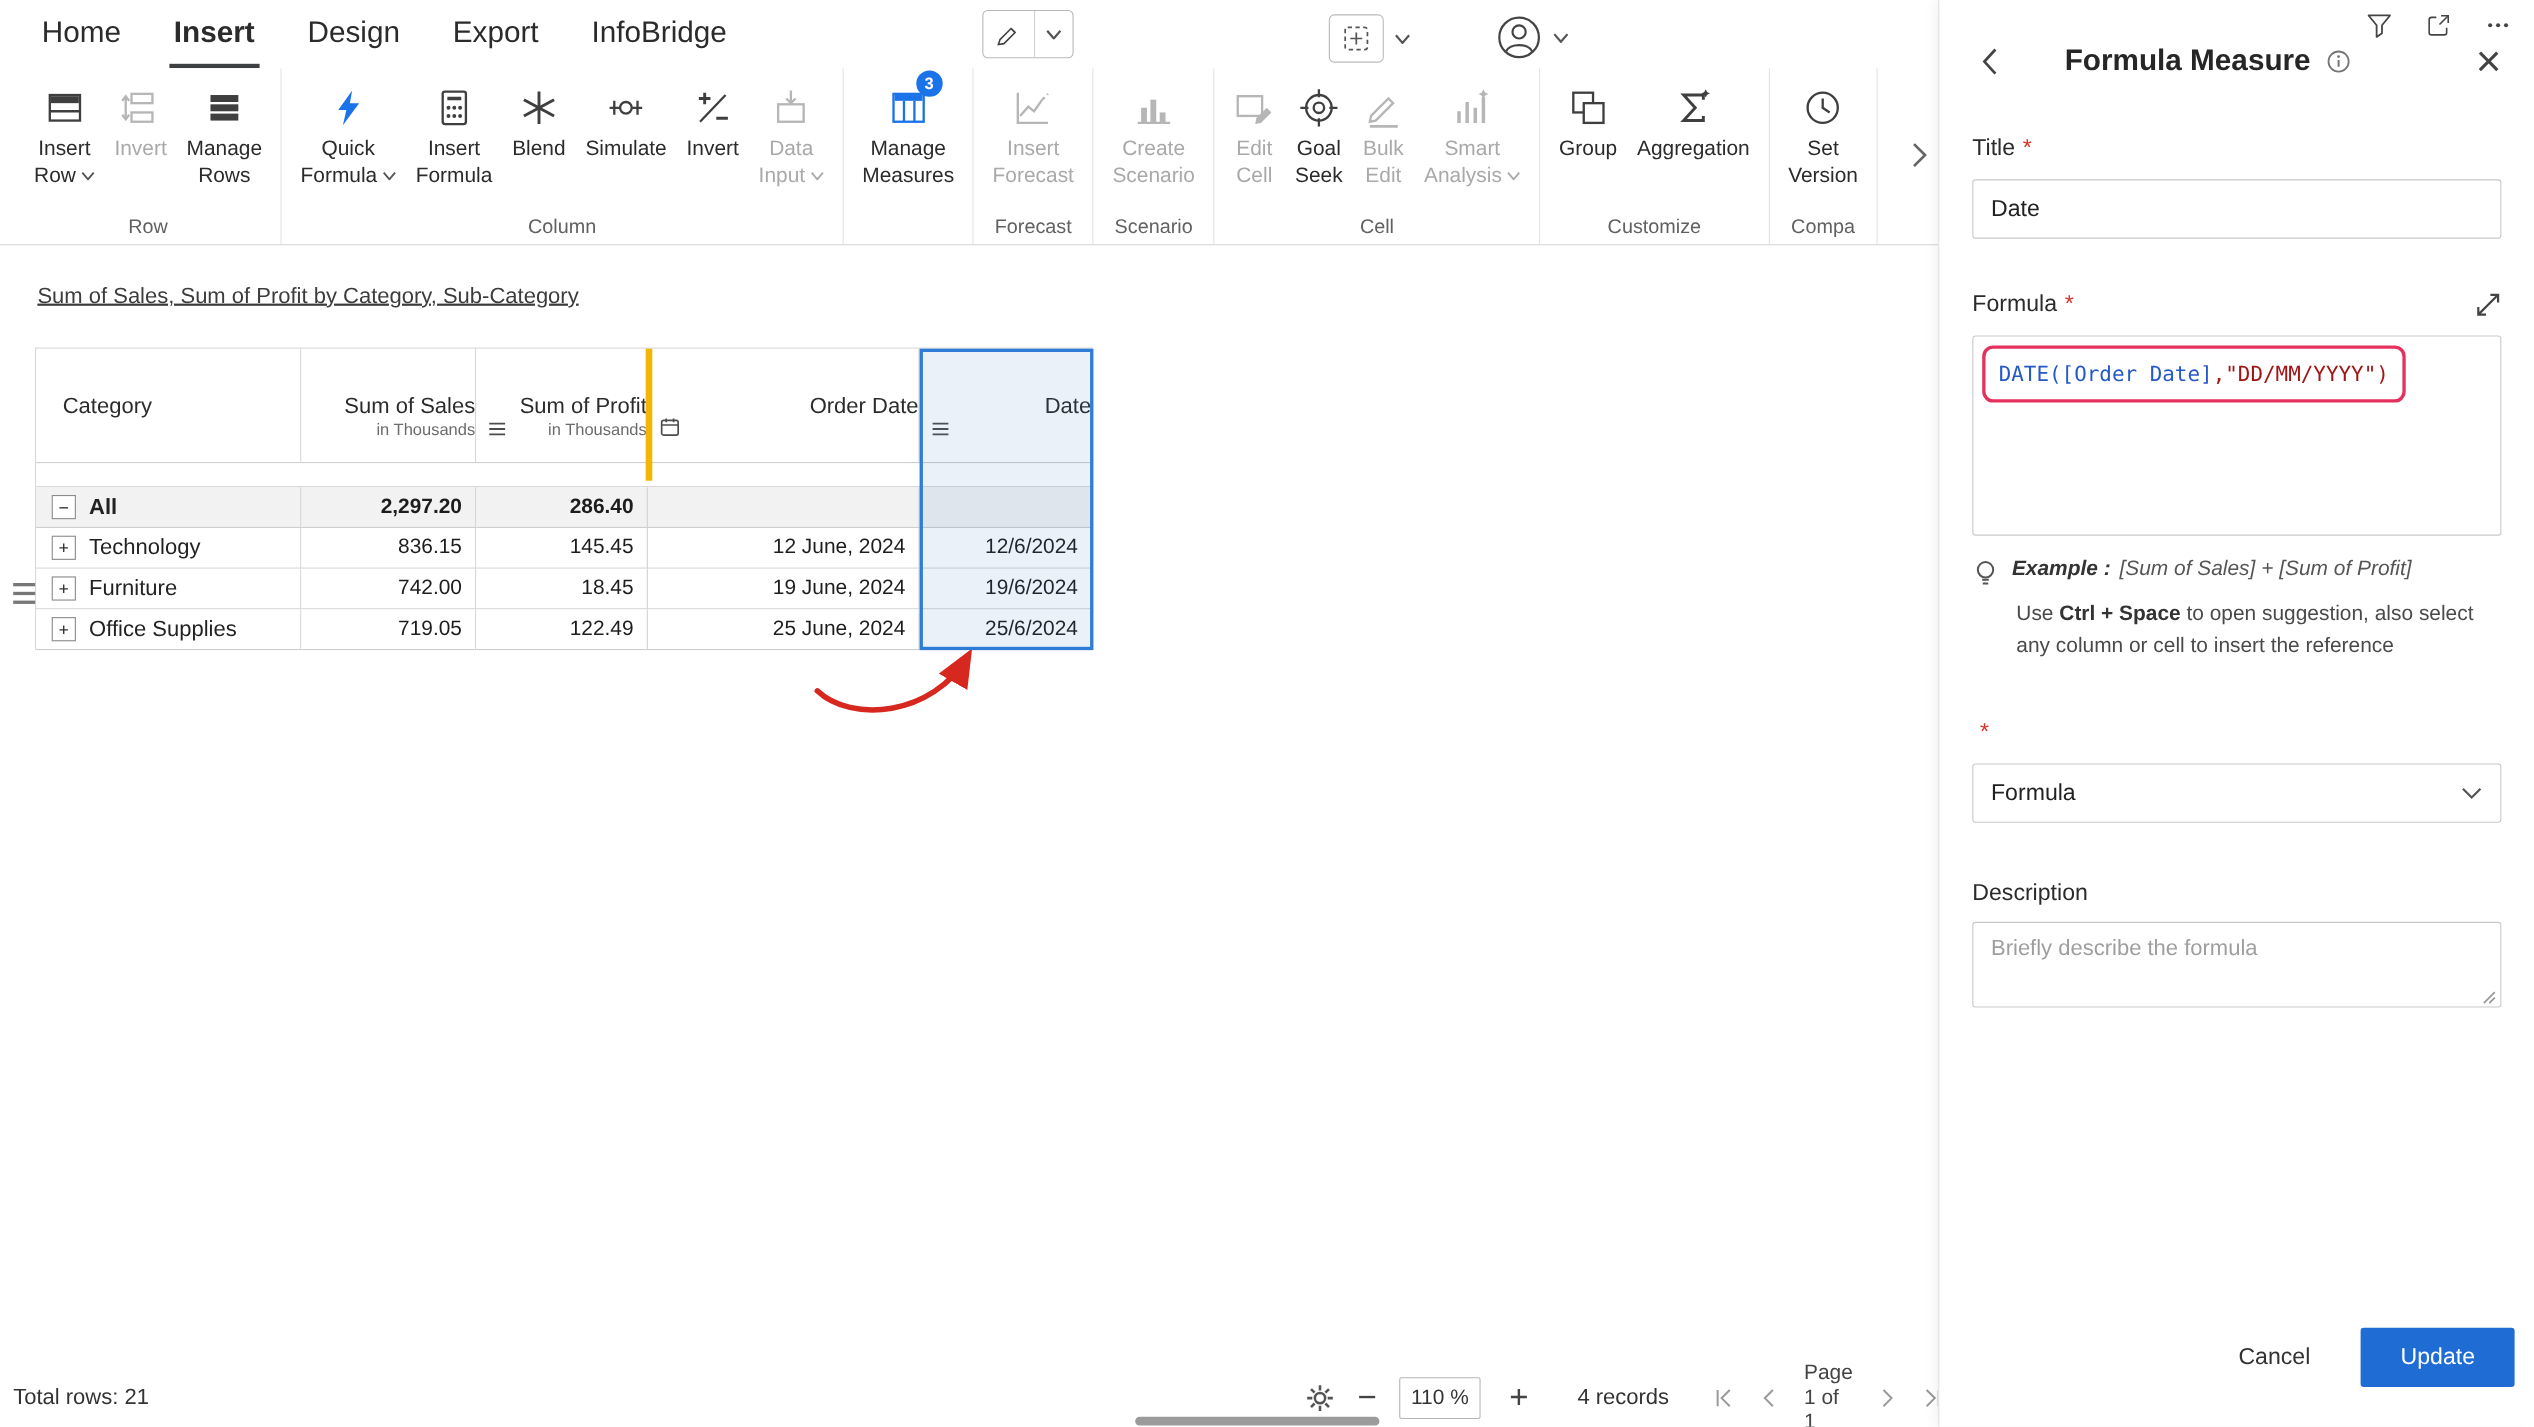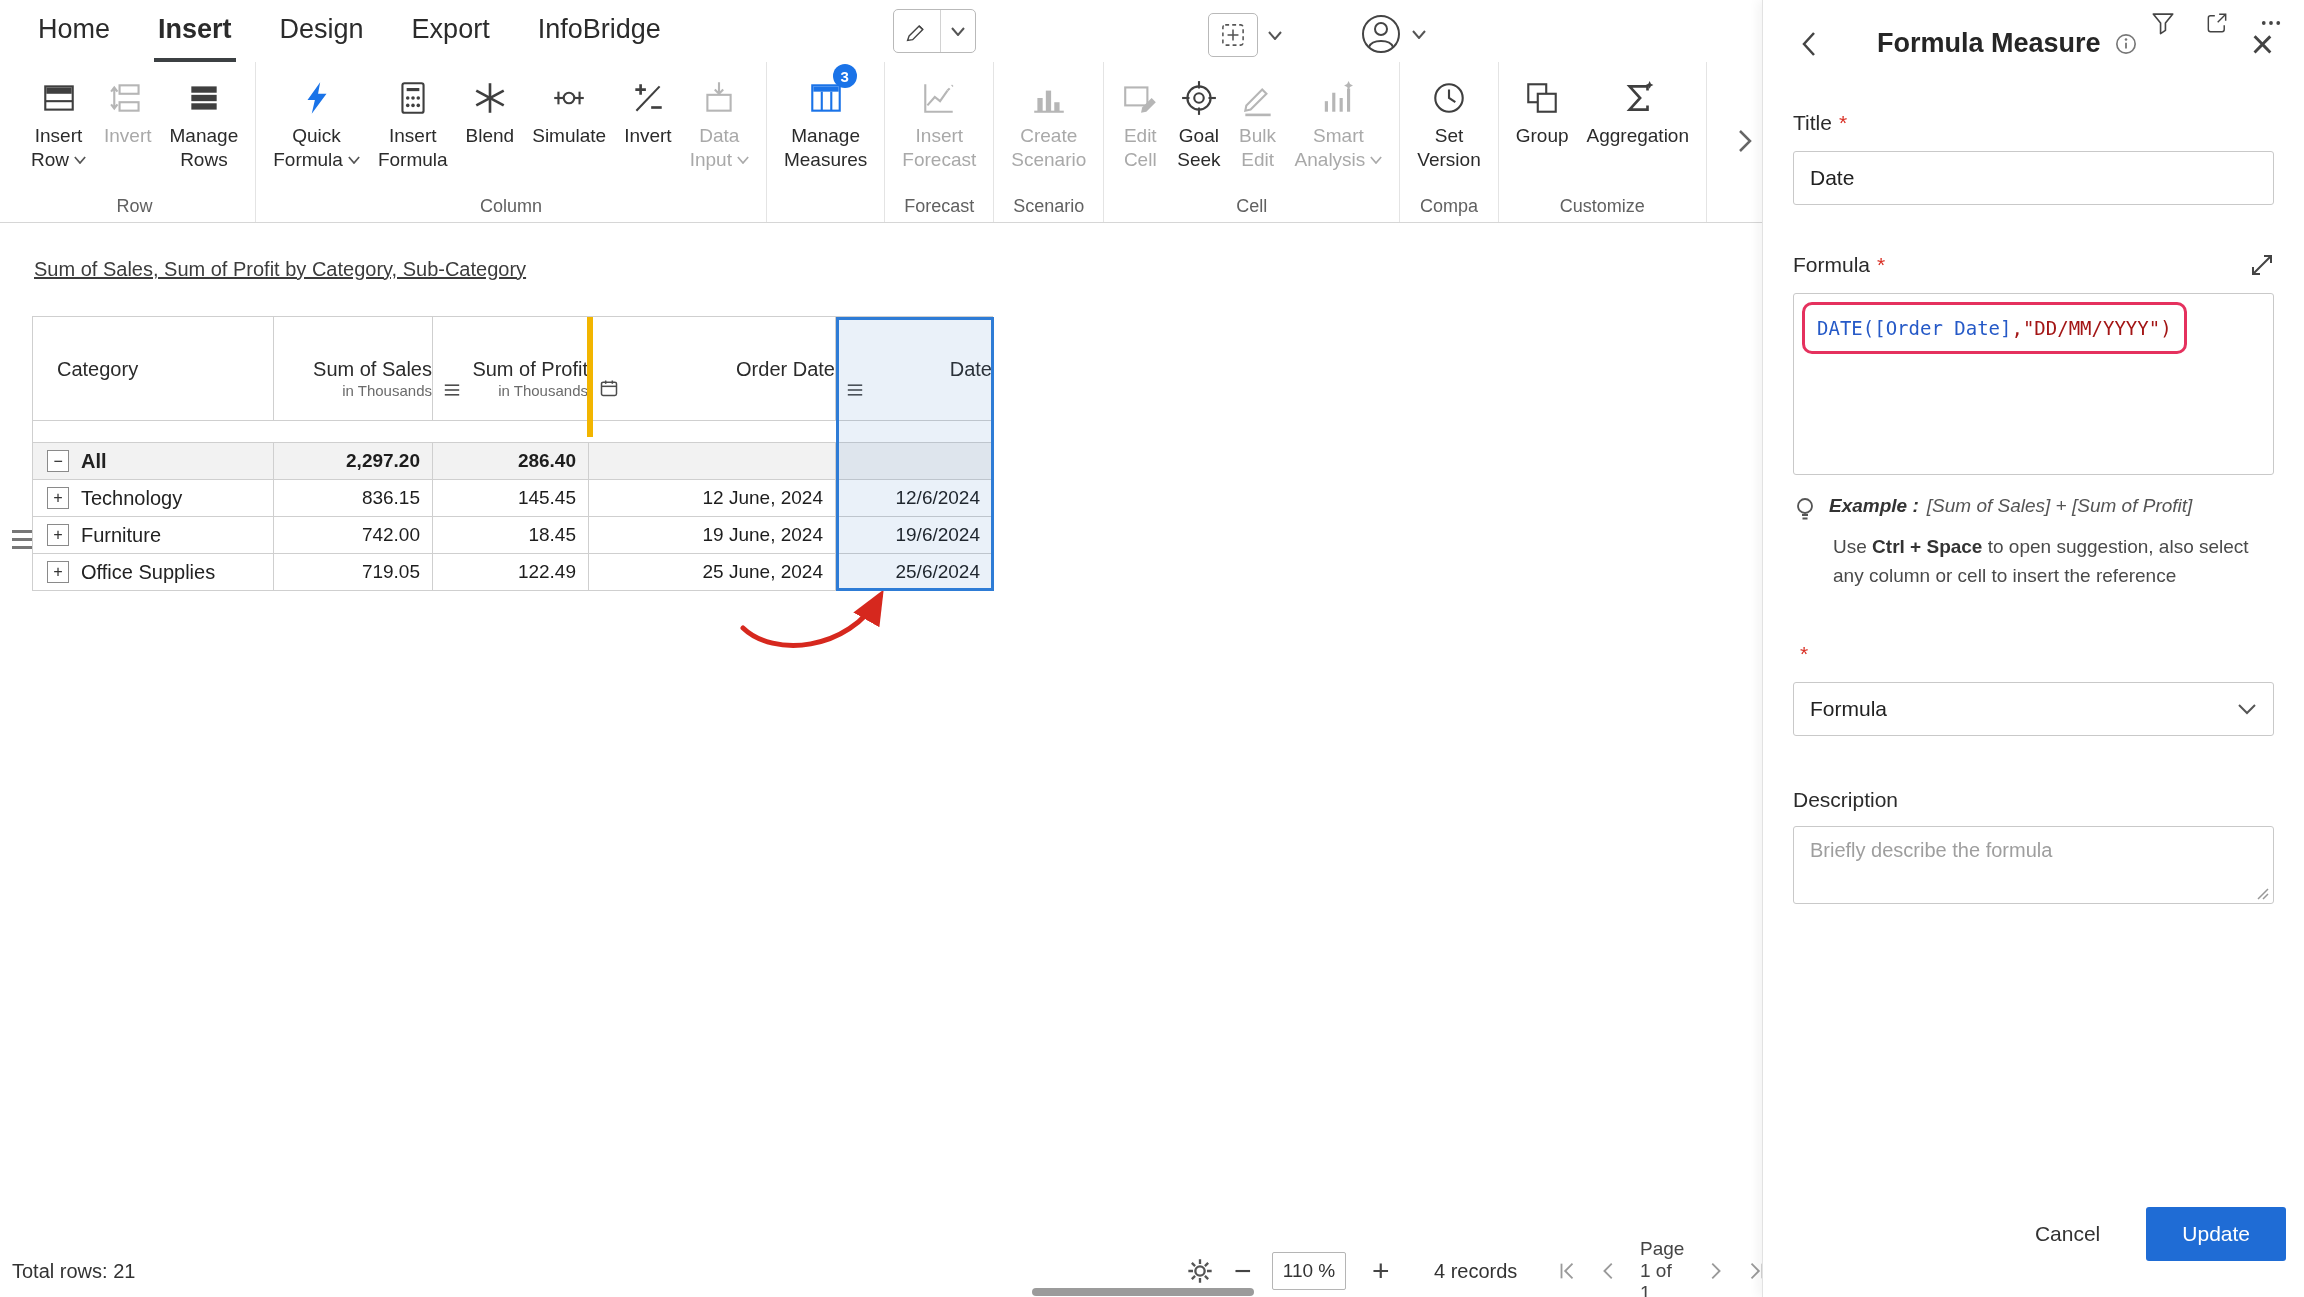--- a/index.html
+++ b/index.html
@@ -77,21 +77,21 @@
   .sb-plus{left:1372px;font-size:30px;color:#444;cursor:pointer;}
   .sb-records{left:1434px;}
   .sb-pg{left:1556px;display:flex;align-items:center;gap:20px;color:#9a9a9a;}
   .sb-pg .pgtxt{color:#444;font-size:19px;}
   .hscroll{position:absolute;left:1032px;top:1288px;width:222px;height:8px;background:#9b9b9b;border-radius:4px;}
 
   
   .panel{position:absolute;left:1762px;top:0;width:542px;height:1297px;background:#fff;border-left:1px solid #e2e2e2;box-shadow:-4px 0 10px rgba(0,0,0,0.05);}
   .ptop{position:absolute;top:10px;right:20px;display:flex;gap:28px;align-items:center;color:#444;}
   .ptop > *{cursor:pointer;}
-  .phead{display:flex;align-items:center;padding:28px 30px 0 34px;}
+  .phead{display:flex;align-items:center;padding:40px 30px 0 34px;}
   .ptitle{font-size:27px;font-weight:bold;color:#262626;margin-left:56px;}
   .pinfo{margin-left:14px;color:#666;}
   .pclose{margin-left:auto;font-size:40px;font-weight:300;color:#444;line-height:30px;cursor:pointer;}
   .pbody{padding:0 30px;}
   .plabel{margin-top:52px;font-size:21px;color:#2b2b2b;display:flex;align-items:center;}
   .req{color:#d93025;margin-left:7px;}
   .pinput{margin-top:16px;height:54px;width:100%;border:1px solid #c9c9c9;border-radius:3px;font-size:21px;padding:0 16px;color:#222;font-family:"Liberation Sans",sans-serif;background:#fff;}
   .formula-row{display:flex;justify-content:space-between;align-items:center;margin-top:48px;}
   .fexpand{color:#444;cursor:pointer;}
   .fbox{margin-top:16px;height:182px;border:1px solid #c9c9c9;border-radius:3px;padding:8px;}
@@ -408,53 +408,53 @@
       </div>
     </div>
     <div class="rlabel">Cell</div>
   </div>
 
   <div class="rgroup">
     <div class="rbuttons">
       <div class="rbtn">
         <span class="ric">
           <svg width="38" height="38" viewBox="0 0 36 36">
+              <rect x="5" y="5" width="17" height="17" fill="none" stroke="currentColor" stroke-width="2"></rect>
+              <rect x="14" y="14" width="17" height="17" fill="#fff" stroke="currentColor" stroke-width="2"></rect>
+            </svg>
+        </span>
+        <span class="rl">Group</span>
+      </div>
+      <div class="rbtn">
+        <span class="ric">
+          <svg width="38" height="38" viewBox="0 0 36 36">
+              <path d="M27,11 V7 H10 l10,11 -10,11 h17 v-4" fill="none" stroke="currentColor" stroke-width="2.5"></path>
+              <path d="M29,2 l1.2,2.4 2.4,1.2 -2.4,1.2 -1.2,2.4 -1.2,-2.4 -2.4,-1.2 2.4,-1.2 z" fill="currentColor"></path>
+            </svg>
+        </span>
+        <span class="rl">Aggregation</span>
+      </div>
+    </div>
+    <div class="rlabel">Customize</div>
+  </div>
+
+  <div class="rgroup">
+    <div class="rbuttons">
+      <div class="rbtn">
+        <span class="ric">
+          <svg width="38" height="38" viewBox="0 0 36 36">
               <circle cx="18" cy="18" r="13" fill="none" stroke="currentColor" stroke-width="2"></circle>
               <path d="M18,10 v8 l6,4" fill="none" stroke="currentColor" stroke-width="2"></path>
             </svg>
         </span>
         <span class="rl">Set</span>
         <span class="rl">Version</span>
       </div>
     </div>
     <div class="rlabel">Compa</div>
-  </div>
-
-  <div class="rgroup">
-    <div class="rbuttons">
-      <div class="rbtn">
-        <span class="ric">
-          <svg width="38" height="38" viewBox="0 0 36 36">
-              <rect x="5" y="5" width="17" height="17" fill="none" stroke="currentColor" stroke-width="2"></rect>
-              <rect x="14" y="14" width="17" height="17" fill="#fff" stroke="currentColor" stroke-width="2"></rect>
-            </svg>
-        </span>
-        <span class="rl">Group</span>
-      </div>
-      <div class="rbtn">
-        <span class="ric">
-          <svg width="38" height="38" viewBox="0 0 36 36">
-              <path d="M27,11 V7 H10 l10,11 -10,11 h17 v-4" fill="none" stroke="currentColor" stroke-width="2.5"></path>
-              <path d="M29,2 l1.2,2.4 2.4,1.2 -2.4,1.2 -1.2,2.4 -1.2,-2.4 -2.4,-1.2 2.4,-1.2 z" fill="currentColor"></path>
-            </svg>
-        </span>
-        <span class="rl">Aggregation</span>
-      </div>
-    </div>
-    <div class="rlabel">Customize</div>
   </div>
 </div>
 
 <div class="ribbon-more">
   <svg width="18" height="26" viewBox="0 0 18 26">
       <path d="M4,3 L14,13 L4,23" fill="none" stroke="#666" stroke-width="2.5"></path>
     </svg>
 </div>
 
 <div class="view-title">Sum of Sales, Sum of Profit by Category, Sub-Category</div>

